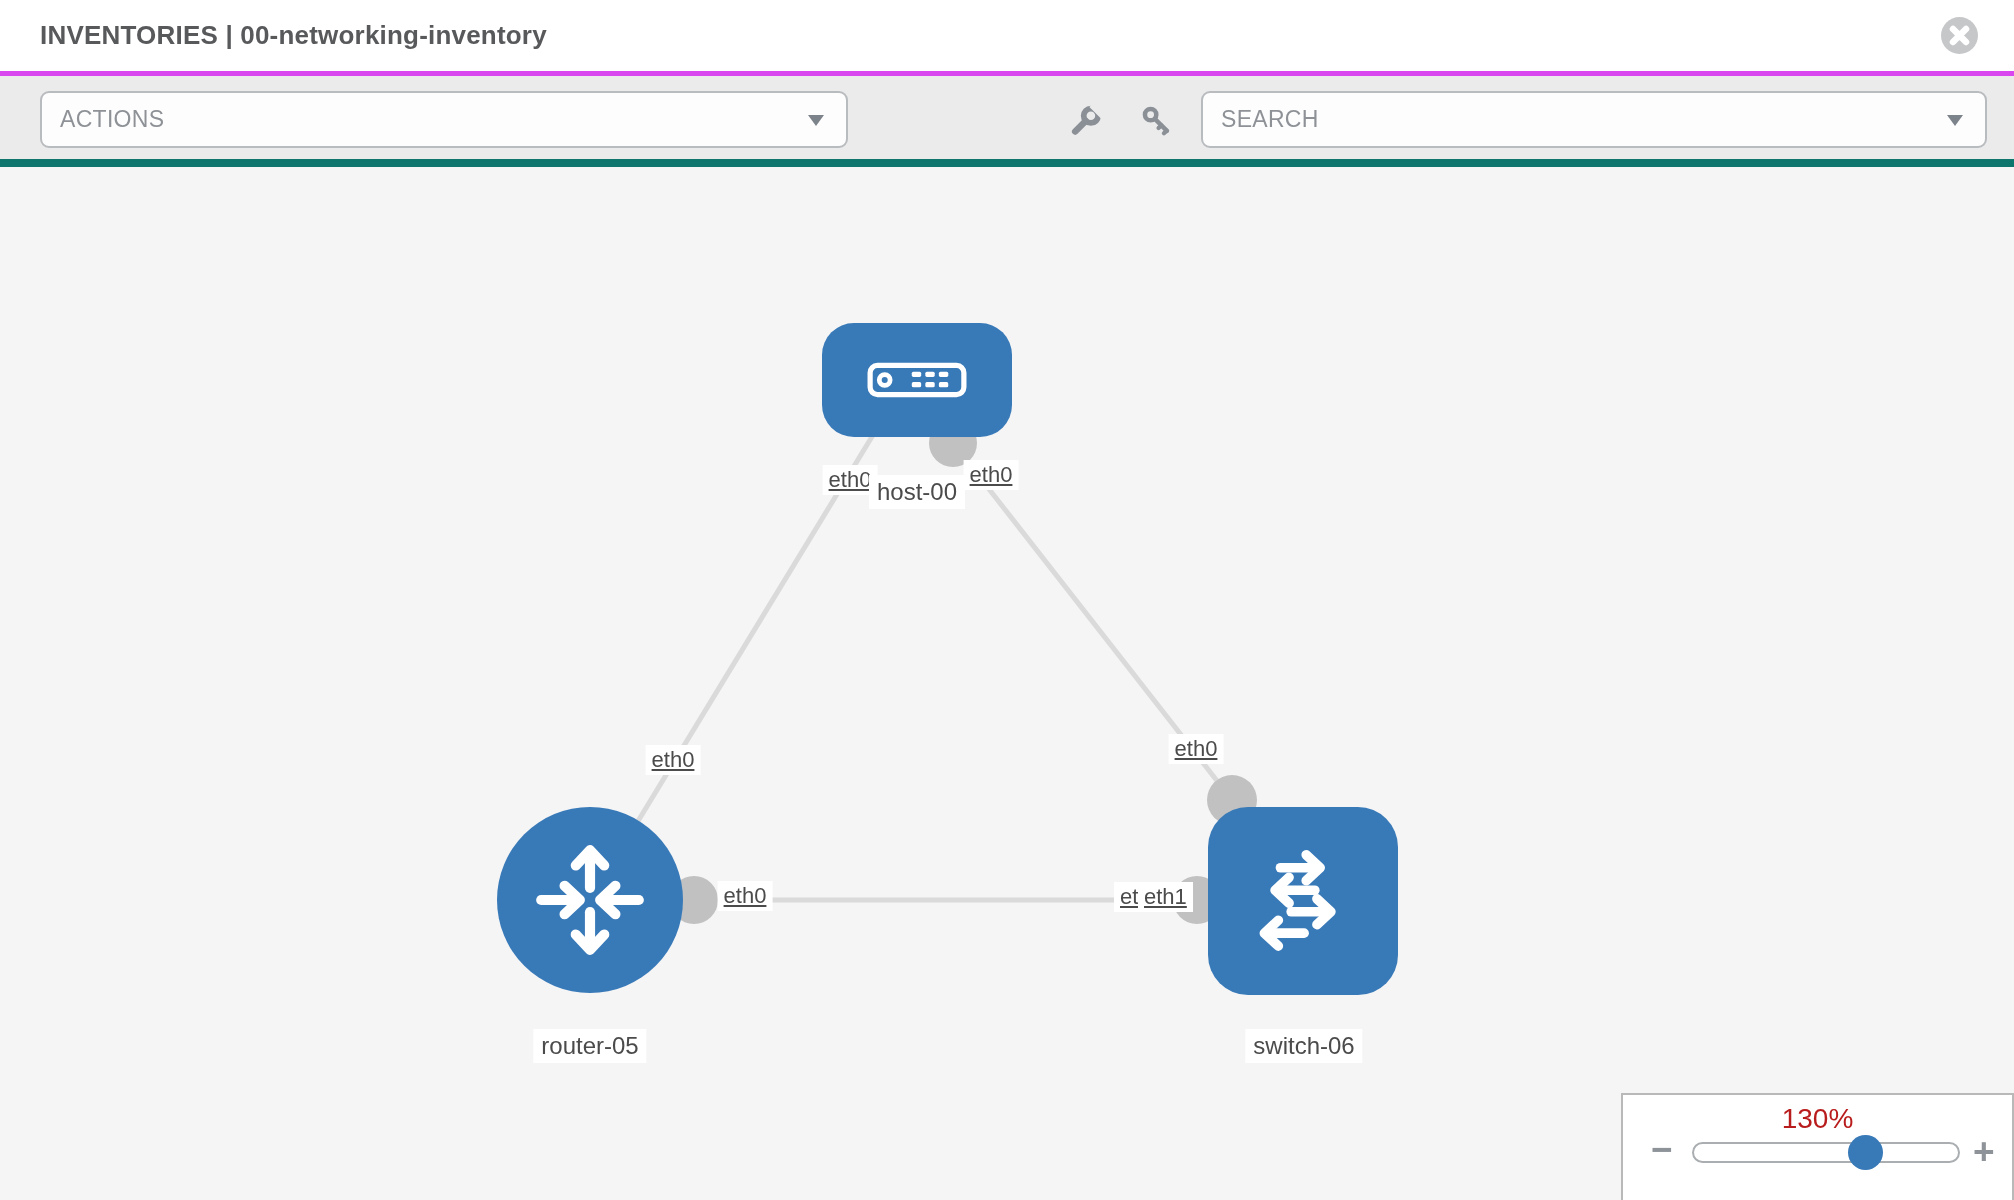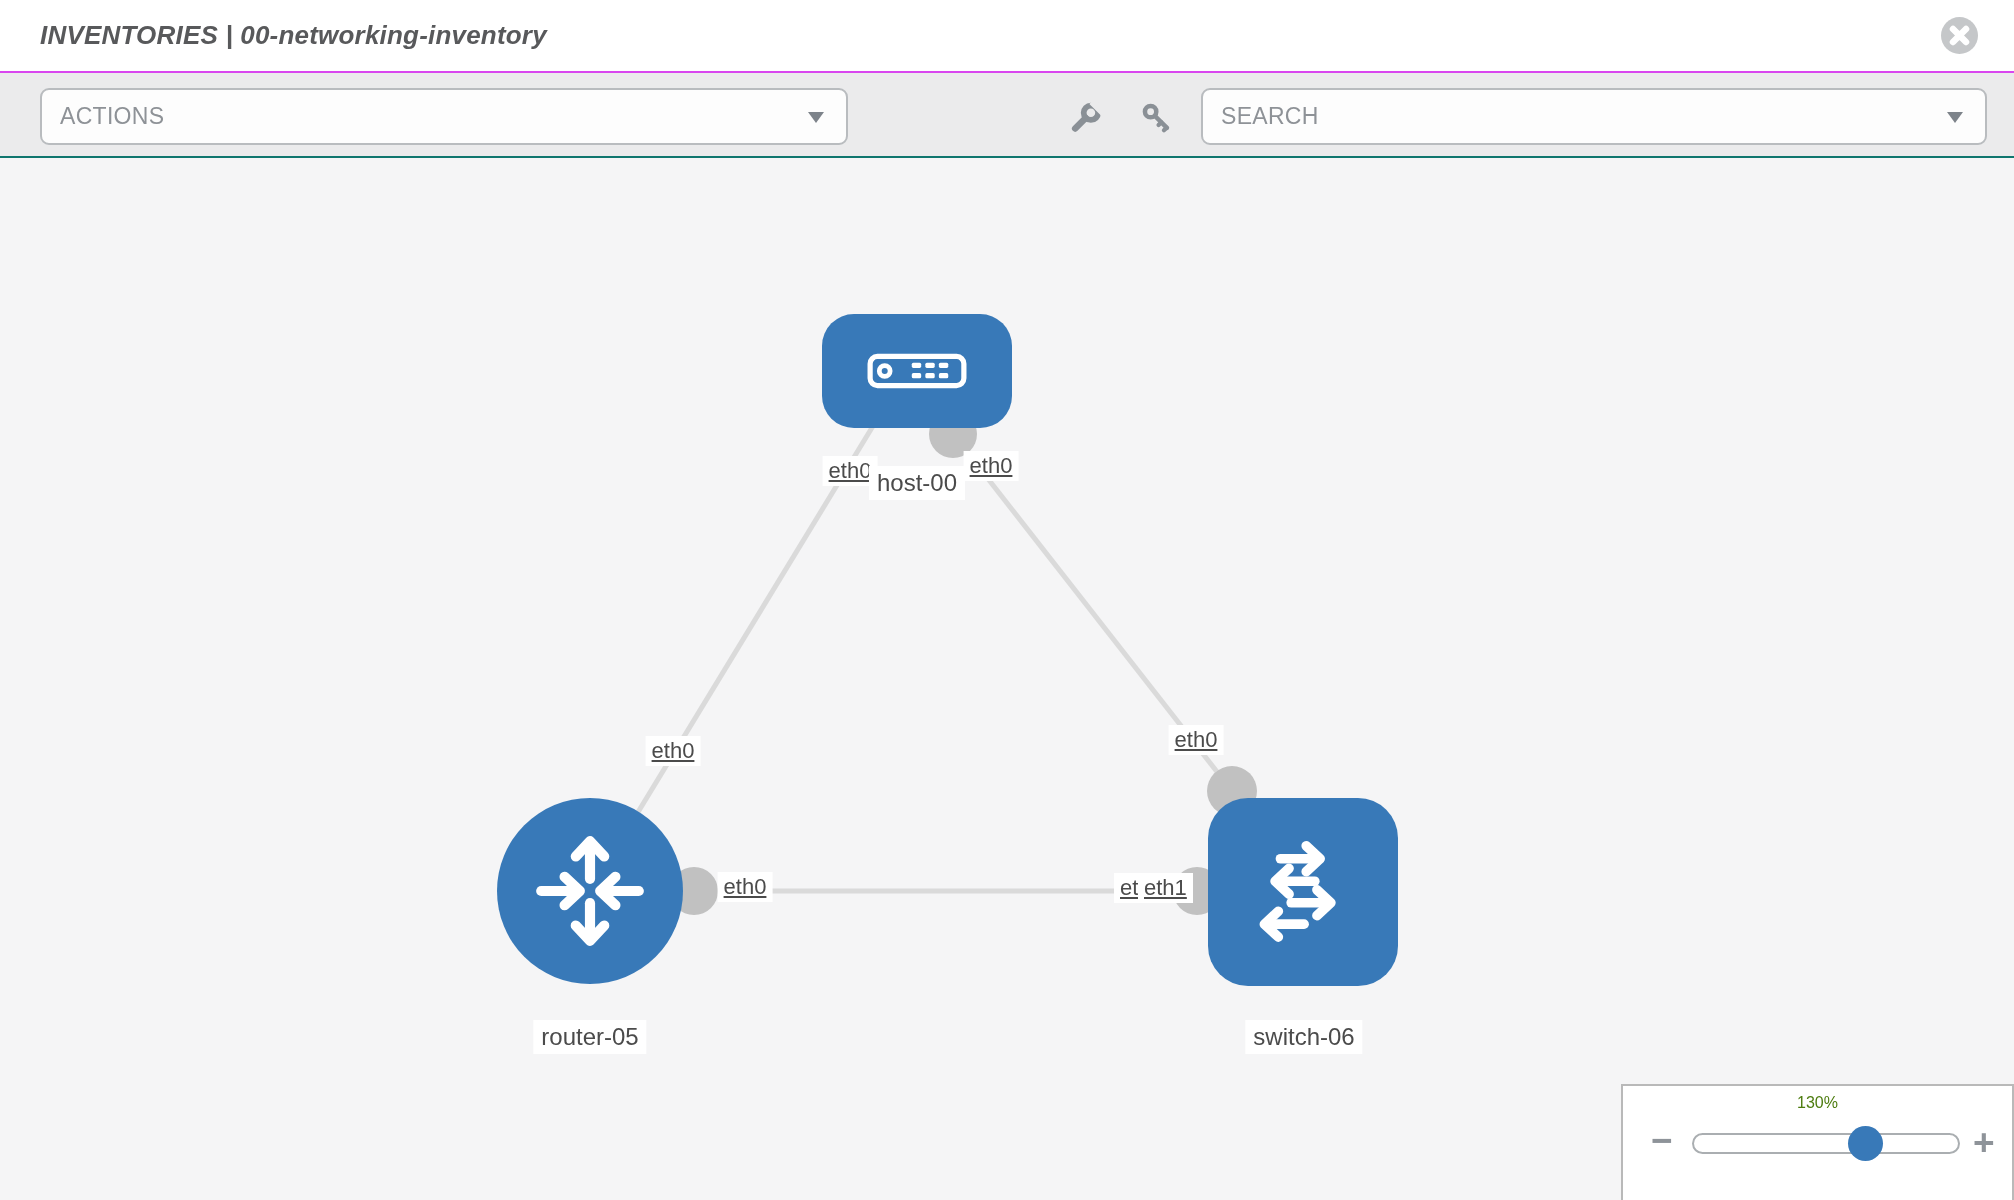--- a/index.html
+++ b/index.html
@@ -1,25 +1,25 @@
 <!DOCTYPE html>
 <html><head>
 <meta charset="utf-8">
 <style>
   html,body{margin:0;padding:0;}
   body{font-family:"Liberation Sans","DejaVu Sans",sans-serif;}
   .window{position:relative;width:2014px;height:1200px;background:#fff;overflow:hidden;}
 
   
-  .header{position:relative;height:71px;background:#fff;border-bottom:2px solid #d946ef;font-style:italic;}
+  .header{position:relative;height:71px;background:#fff;border-bottom:5px solid #d946ef;}
   .page-title{position:absolute;left:40px;top:0;line-height:71px;font-size:26px;font-weight:bold;color:#58595b;letter-spacing:.2px;}
   .close-btn{position:absolute;left:1941px;top:17px;width:37px;height:37px;cursor:pointer;}
 
   
-  .toolbar{position:relative;height:83px;background:#ebebec;border-bottom:2px solid #0f766e;}
+  .toolbar{position:relative;height:83px;background:#ebebec;border-bottom:8px solid #0f766e;}
   .selectbox{position:absolute;top:15px;height:57px;background:#fdfdfd;border:2px solid #b9bcbf;border-radius:9px;box-sizing:border-box;cursor:pointer;}
   .selectbox .sel-label{position:absolute;left:18px;top:0;line-height:53px;font-size:23px;color:#8e9297;letter-spacing:.3px;}
   .chevron{position:absolute;right:22px;top:22px;width:0;height:0;border-left:8px solid transparent;border-right:8px solid transparent;border-top:11px solid #7d838a;}
   .actions-box{left:40px;width:808px;}
   .search-box{left:1190px;width:786px;margin-left:11px;}
   .tool-icon{position:absolute;top:28px;cursor:pointer;}
   .wrench{left:1068px;}
   .key{left:1140px;}
 
   
@@ -32,21 +32,21 @@
   .node-switch{left:1208px;top:640px;width:190px;height:188px;border-radius:40px;}
 
   .chip{position:absolute;background:#ffffff;color:#4b4b4b;white-space:nowrap;transform:translate(-50%,-50%);}
   .name-chip{font-size:24px;padding:3px 8px;z-index:6;margin-top:24px;}
   .iface-chip{font-size:22px;padding:2px 6px;z-index:5;text-decoration:underline;}
   .iface-left-anchored{transform:translate(0,-50%);}
   .iface-top{z-index:7;}
 
   
   .zoom-panel{position:absolute;left:1621px;top:926px;width:393px;height:121px;background:#fff;border:2px solid #b9b9b9;box-sizing:border-box;z-index:10;}
-  .zoom-level{position:absolute;left:0;top:8px;width:100%;text-align:center;font-size:16px;color:#4d7c0f;}
+  .zoom-level{position:absolute;left:0;top:8px;width:100%;text-align:center;font-size:28px;color:#b91c1c;}
   .zoom-minus,.zoom-plus{position:absolute;font-size:37px;font-weight:bold;color:#8e9399;cursor:pointer;line-height:37px;}
   .zoom-minus{left:28px;top:36px;}
   .zoom-plus{left:350px;top:38px;}
   .zoom-track{position:absolute;left:69px;top:47px;width:268px;height:21px;background:#fff;border:2px solid #aaaeb1;border-radius:13px;box-sizing:border-box;cursor:pointer;}
   .zoom-knob{position:absolute;left:225px;top:40px;width:35px;height:35px;border-radius:50%;background:#3879b8;cursor:grab;}
 </style>
 </head>
 <body>
 
 <div class="window">

